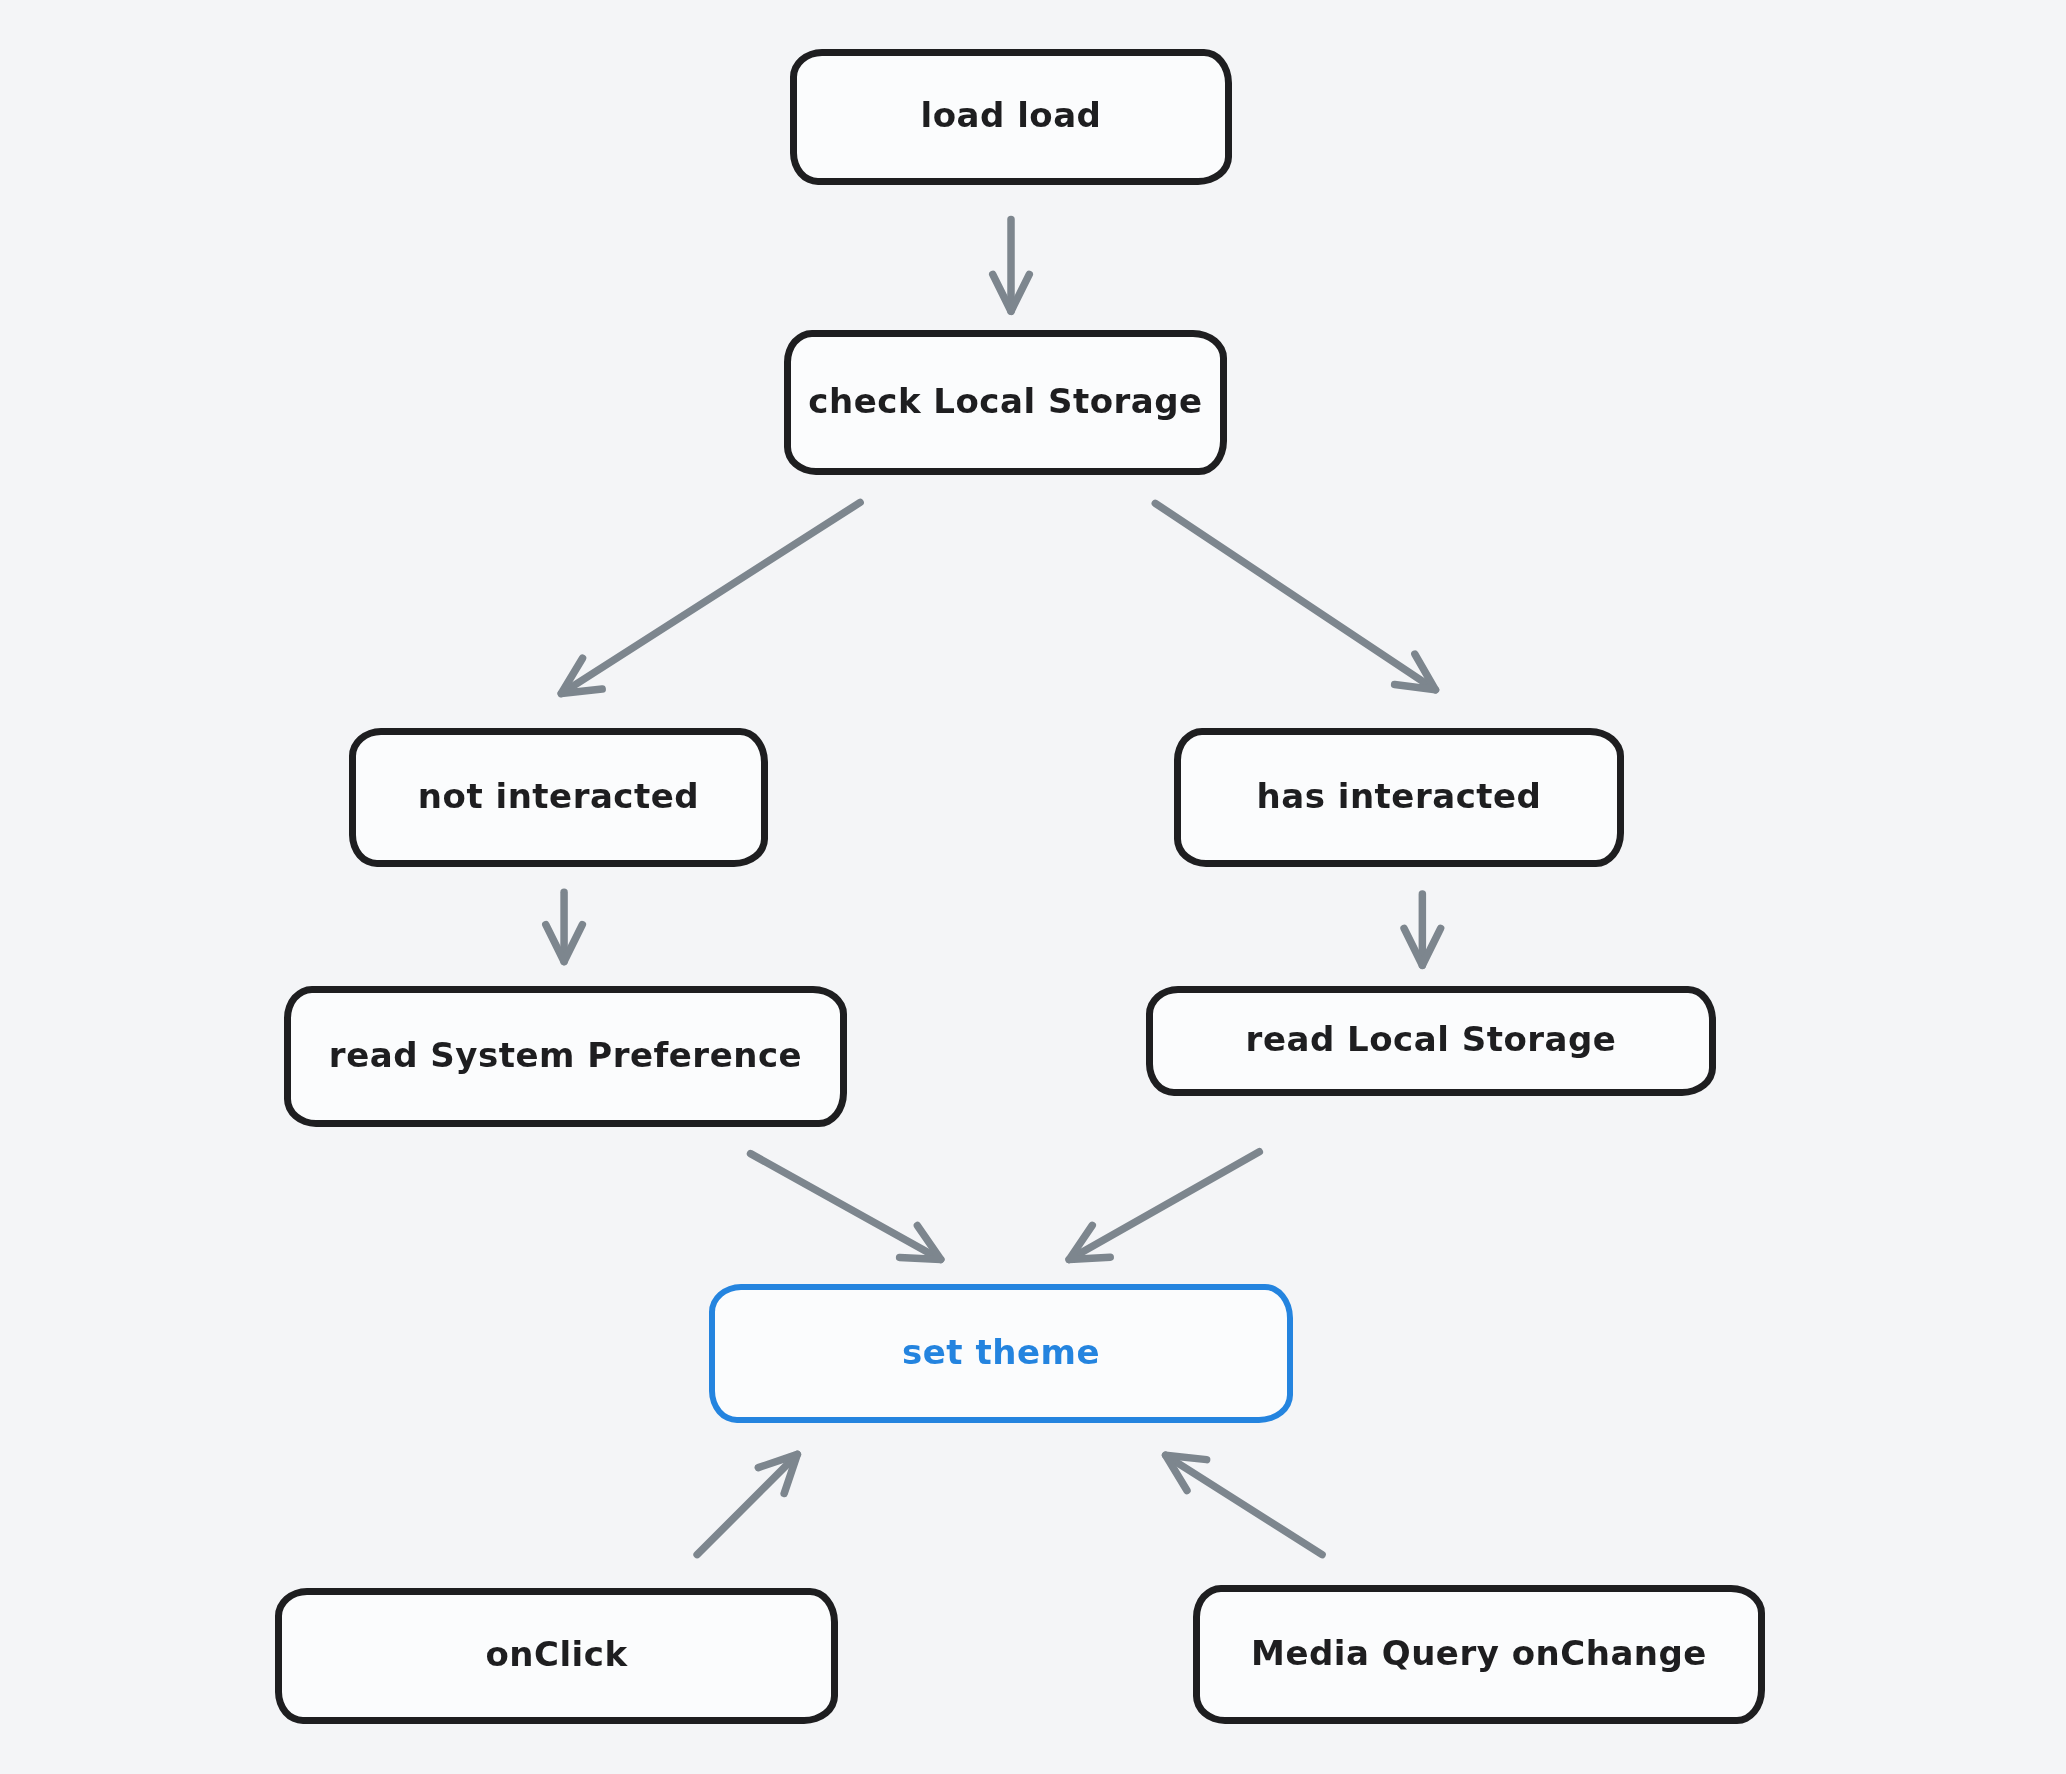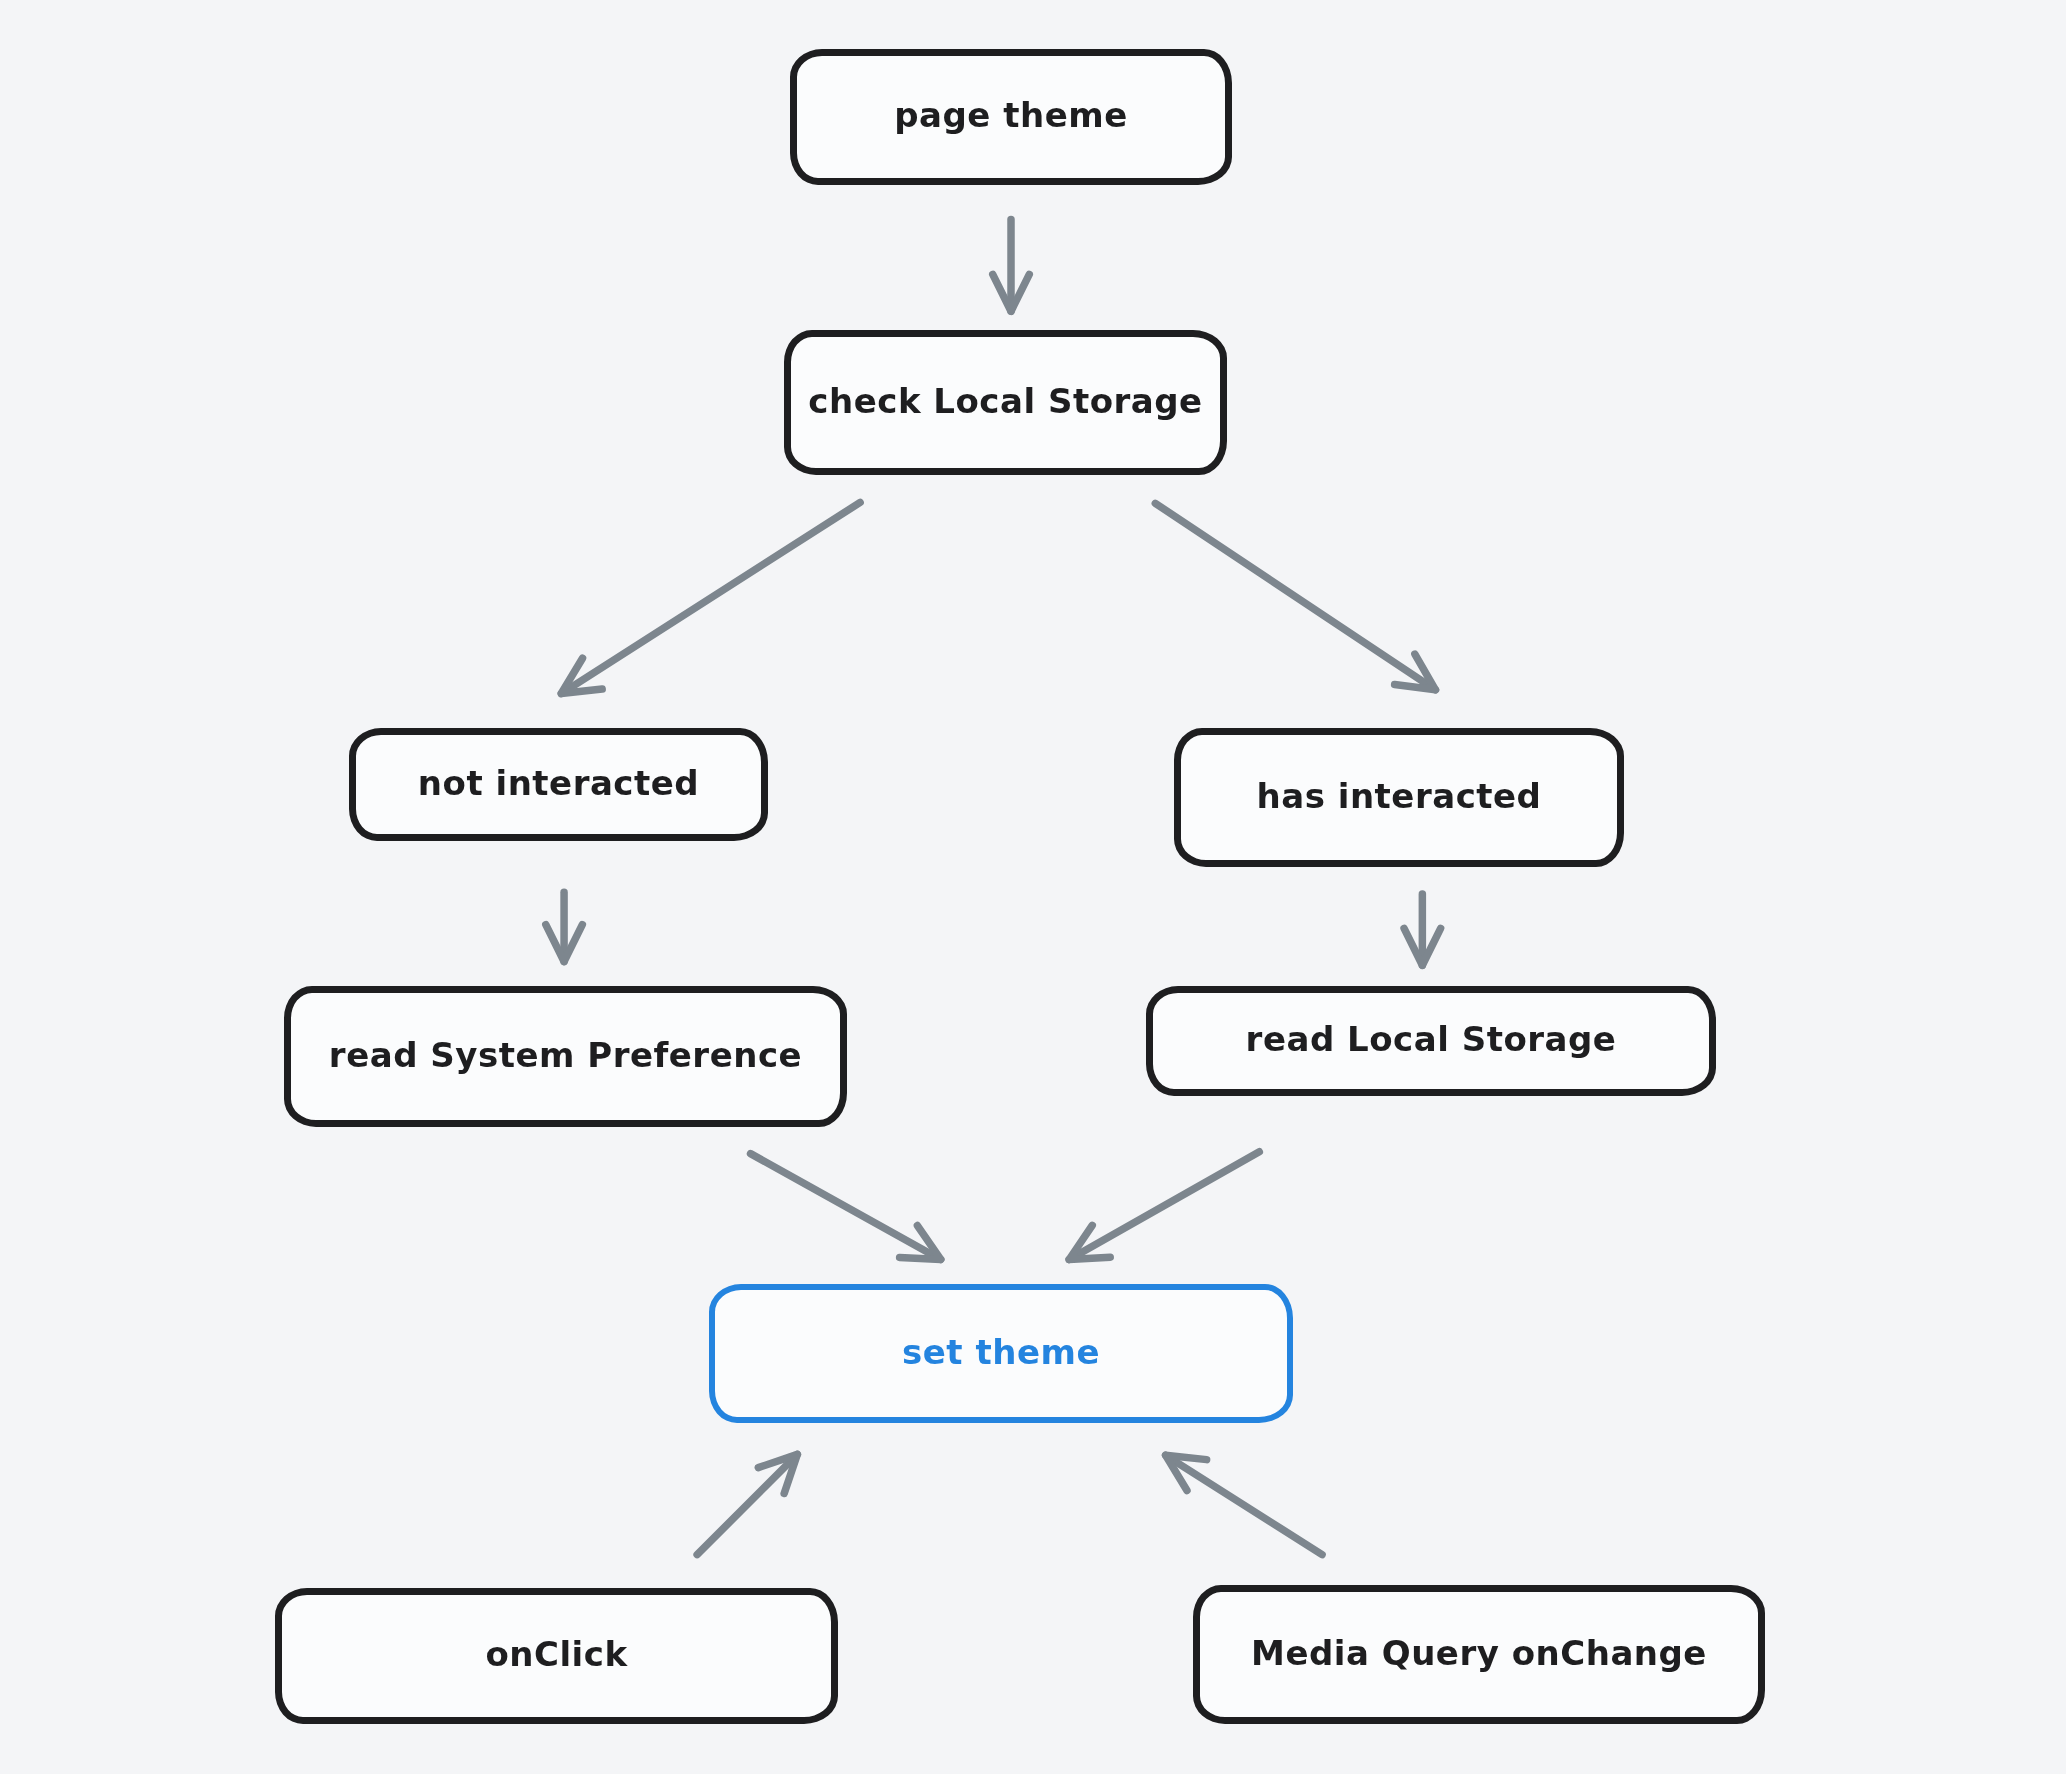--- a/index.html
+++ b/index.html
@@ -52,21 +52,21 @@
   .node.accent {
     border-color: var(--accent-blue);
     border-width: 6.6px;
     color: var(--accent-blue);
   }
   .node.accent .label { color: var(--accent-blue); }
 
   
   #node-page-load              { left: 790px;  top: 49px;   width: 442px; height: 136px; }
   #node-check-local-storage    { left: 784px;  top: 330px;  width: 443px; height: 145px; }
-  #node-not-interacted         { left: 349px;  top: 728px;  width: 419px; height: 113px; }
+  #node-not-interacted         { left: 349px;  top: 728px;  width: 419px; height: 139px; }
   #node-has-interacted         { left: 1174px; top: 728px;  width: 450px; height: 139px; }
   #node-read-system-preference { left: 284px;  top: 986px; width: 563px; height: 141px; }
   #node-read-local-storage     { left: 1146px; top: 986px; width: 570px; height: 110px; }
   #node-set-theme              { left: 709px;  top: 1284px; width: 584px; height: 139px; text-align: right; }
   #node-onclick                { left: 275px;  top: 1588px; width: 563px; height: 136px; }
   #node-media-query-onchange   { left: 1193px; top: 1585px; width: 572px; height: 139px; }
 </style>
 </head>
 <body>
 
@@ -105,21 +105,21 @@
         <path d="M 744 1659 L 851 1552" fill="none" stroke="var(--arrow-gray)" stroke-width="8" stroke-linecap="round" stroke-linejoin="round"></path>
         <path d="M 809.3 1566.1 L 851 1552 L 836.9 1593.7" fill="none" stroke="var(--arrow-gray)" stroke-width="8" stroke-linecap="round" stroke-linejoin="round"></path>
       </g>
       <g>
         <path d="M 1411 1659 L 1244 1553" fill="none" stroke="var(--arrow-gray)" stroke-width="8" stroke-linecap="round" stroke-linejoin="round"></path>
         <path d="M 1266.8 1590.6 L 1244 1553 L 1287.8 1557.6" fill="none" stroke="var(--arrow-gray)" stroke-width="8" stroke-linecap="round" stroke-linejoin="round"></path>
       </g>
     </svg>
 
   <div class="node" id="node-page-load">
-    <span class="label">page theme</span>
+    <span class="label">load load</span>
   </div>
 
   <div class="node alt" id="node-check-local-storage">
     <span class="label">check Local Storage</span>
   </div>
 
   <div class="node" id="node-not-interacted">
     <span class="label">not interacted</span>
   </div>
 

